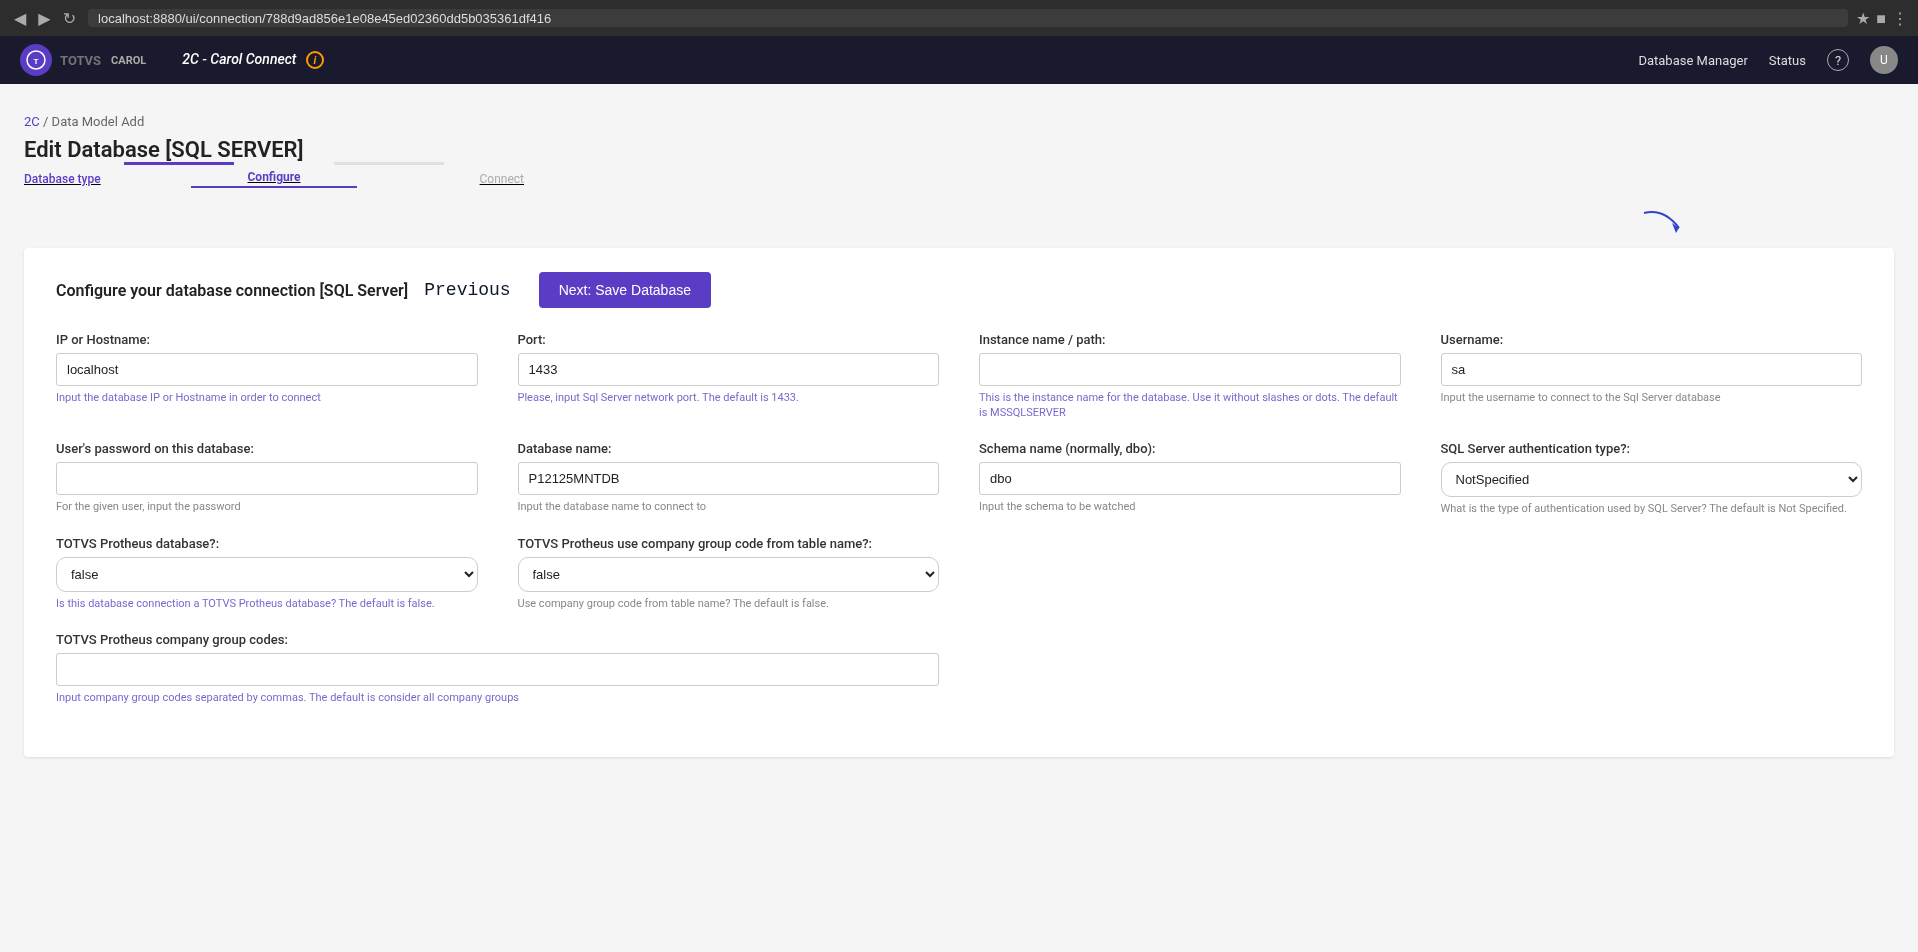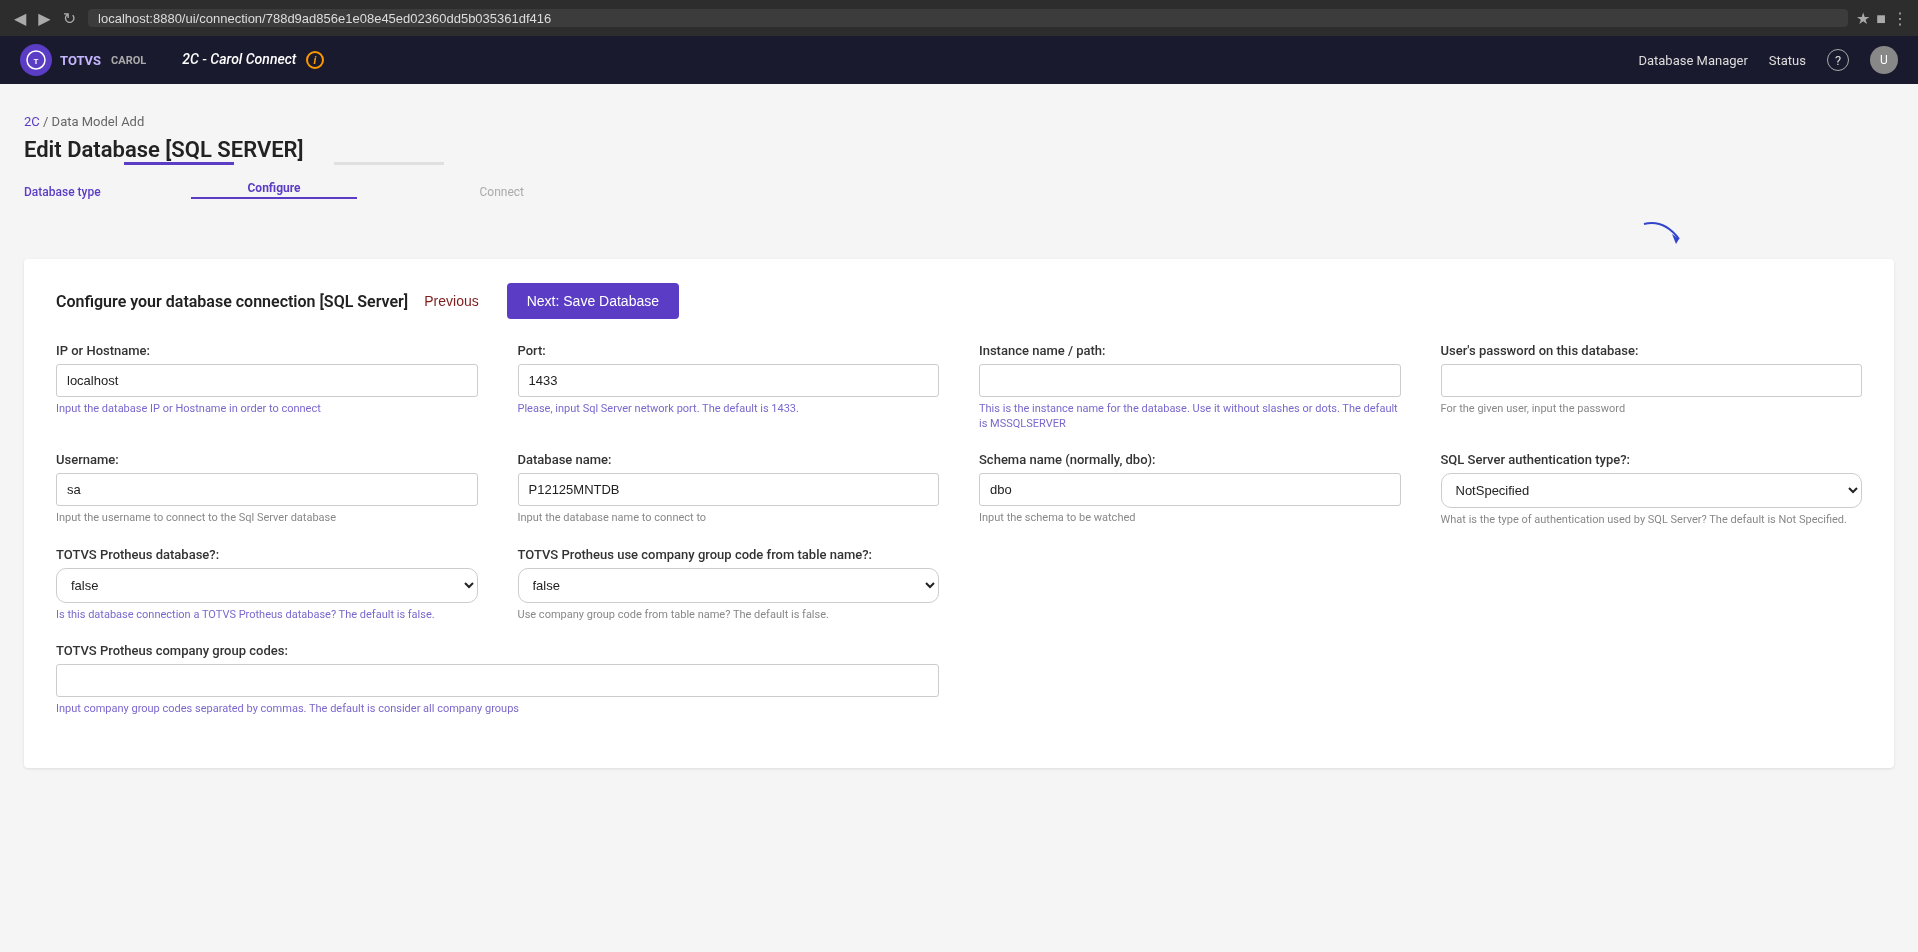--- a/index.html
+++ b/index.html
@@ -41,21 +41,21 @@
       font-weight: bold;
       font-size: 13px;
     }
     .logo-icon {
       width: 32px; height: 32px;
       background: #5b3cc4;
       border-radius: 50%;
       display: flex; align-items: center; justify-content: center;
       font-size: 10px; font-weight: bold; color: white;
     }
-    .logo-text { color: #c4b5fd; font-size: 13px; text-align: right; }
+    .logo-text { color: #737373; font-size: 13px; text-align: right; }
     .logo-sub { color: #aaa; font-size: 11px; margin-left: 2px; }
     .app-title {
       margin-left: 36px;
       font-size: 14px;
       color: white;
       font-weight: 500;
       font-style: italic;
     }
     .app-title .info-icon {
       display: inline-flex; align-items: center; justify-content: center;
@@ -136,22 +136,22 @@
       margin-bottom: 24px;
     }
     .form-card-title {
       font-size: 16px;
       font-weight: 600;
       color: #222;
     }
     .form-card-actions { display: flex; gap: 12px; align-items: center; }
 
     .btn-previous {
-      background: none; border: none; color: #7f1d1d; cursor: pointer;
-      font-size: 14px; padding: 8px 16px;
+      background: none; border: none; color: #0f172a; cursor: pointer;
+      font-size: 18px; padding: 8px 16px; font-family: Liberation Mono, monospace;
     }
     .btn-next {
       background: #5b3cc4; color: white; border: none;
       padding: 10px 20px; border-radius: 4px; cursor: pointer;
       font-size: 14px; font-weight: 500;
     }
 
     
     .form-grid {
       display: grid;
@@ -251,21 +251,21 @@
 
         <div style="display:flex; flex-direction:column; align-items:center; min-width:100px;">
         </div>
         <div style="flex:1; height:3px; background:#5b3cc4; margin-bottom:0;"></div>
         <div style="display:flex; flex-direction:column; align-items:center; min-width:100px;">
         </div>
         <div style="flex:1; height:3px; background:#e0e0e0; margin-bottom:0;"></div>
         <div style="display:flex; flex-direction:column; align-items:center; min-width:80px;">
         </div>
       </div>
-      <div style="display:flex; align-items:flex-end; width:100%; margin-top:16px;">
+      <div style="display:flex; align-items:center; width:100%; margin-top:5px;text-decoration:underline;">
         <div style="flex:1; text-align:left; font-size:12px; color:#5b3cc4; font-weight:500;">Database type</div>
         <div style="flex:1; text-align:center; font-size:12px; color:#5b3cc4; font-weight:700; border-bottom:2px solid #5b3cc4; padding-bottom:2px;">Configure</div>
         <div style="flex:1; text-align:right; font-size:12px; color:#aaa;">Connect</div>
       </div>
     </div>
   </div>
 
   <div class="arrow-annotation">
     <svg width="60" height="40" viewBox="0 0 60 40">
       <path d="M10 10 Q30 5 45 25" stroke="#3344cc" stroke-width="2" fill="none"></path>
@@ -296,29 +296,29 @@
         <div class="form-hint">Please, input Sql Server network port. The default is 1433.</div>
       </div>
 
       <div class="form-group">
         <label class="form-label">Instance name / path:</label>
         <input class="form-input" type="text" style="">
         <div class="form-hint">This is the instance name for the database. Use it without slashes or dots. The default is MSSQLSERVER</div>
       </div>
 
       <div class="form-group">
+        <label class="form-label">Username:</label>
+        <input class="form-input" type="text" value="sa" style="">
+        <div class="form-hint grey">Input the username to connect to the Sql Server database</div>
+      </div>
+
+      <div class="form-group">
         <label class="form-label">User's password on this database:</label>
         <input class="form-input" type="password" style="">
         <div class="form-hint grey">For the given user, input the password</div>
-      </div>
-
-      <div class="form-group">
-        <label class="form-label">Username:</label>
-        <input class="form-input" type="text" value="sa" style="">
-        <div class="form-hint grey">Input the username to connect to the Sql Server database</div>
       </div>
 
       <div class="form-group">
         <label class="form-label">Database name:</label>
         <input class="form-input" type="text" value="P12125MNTDB" style="">
         <div class="form-hint grey">Input the database name to connect to</div>
       </div>
 
       <div class="form-group">
         <label class="form-label">Schema name (normally, dbo):</label>

